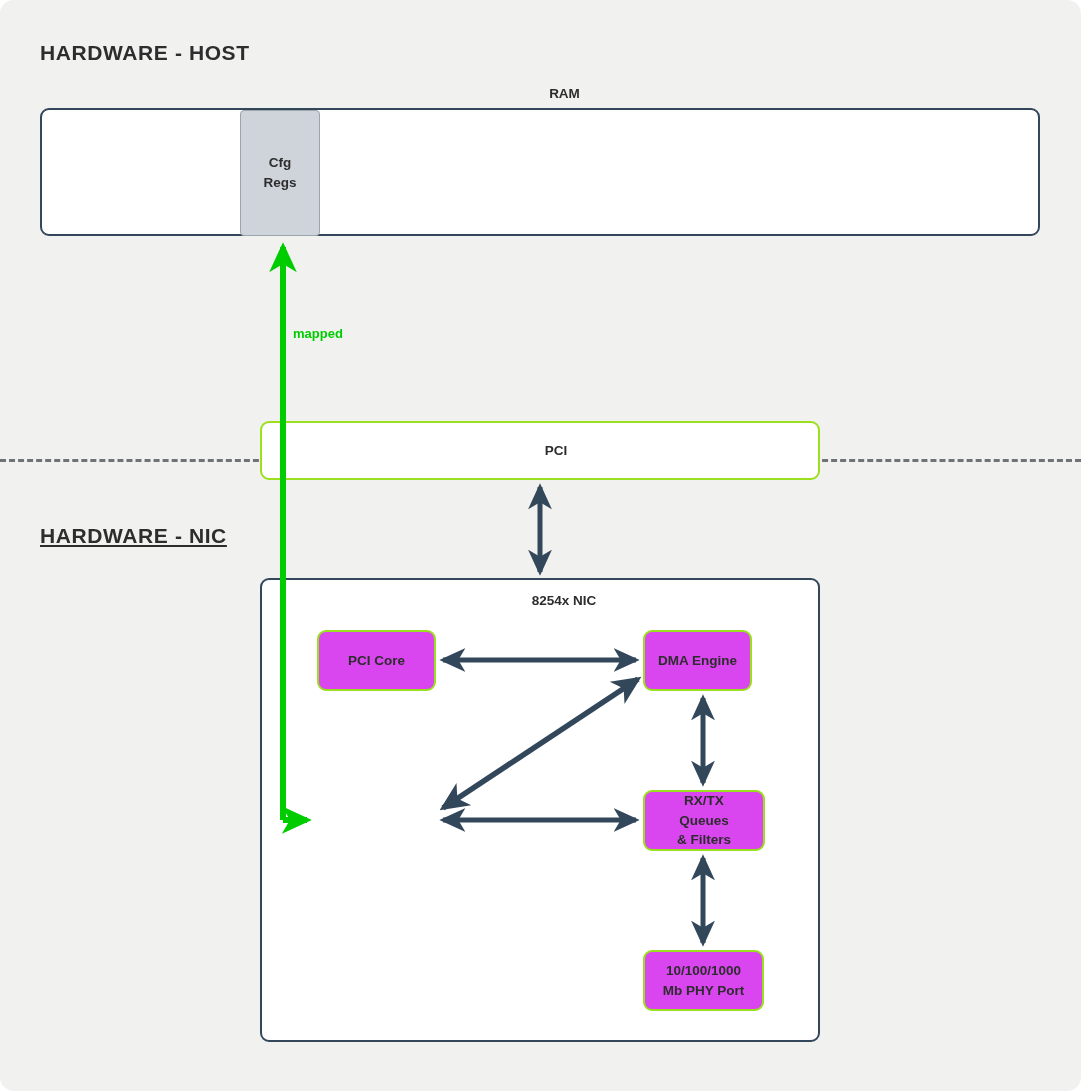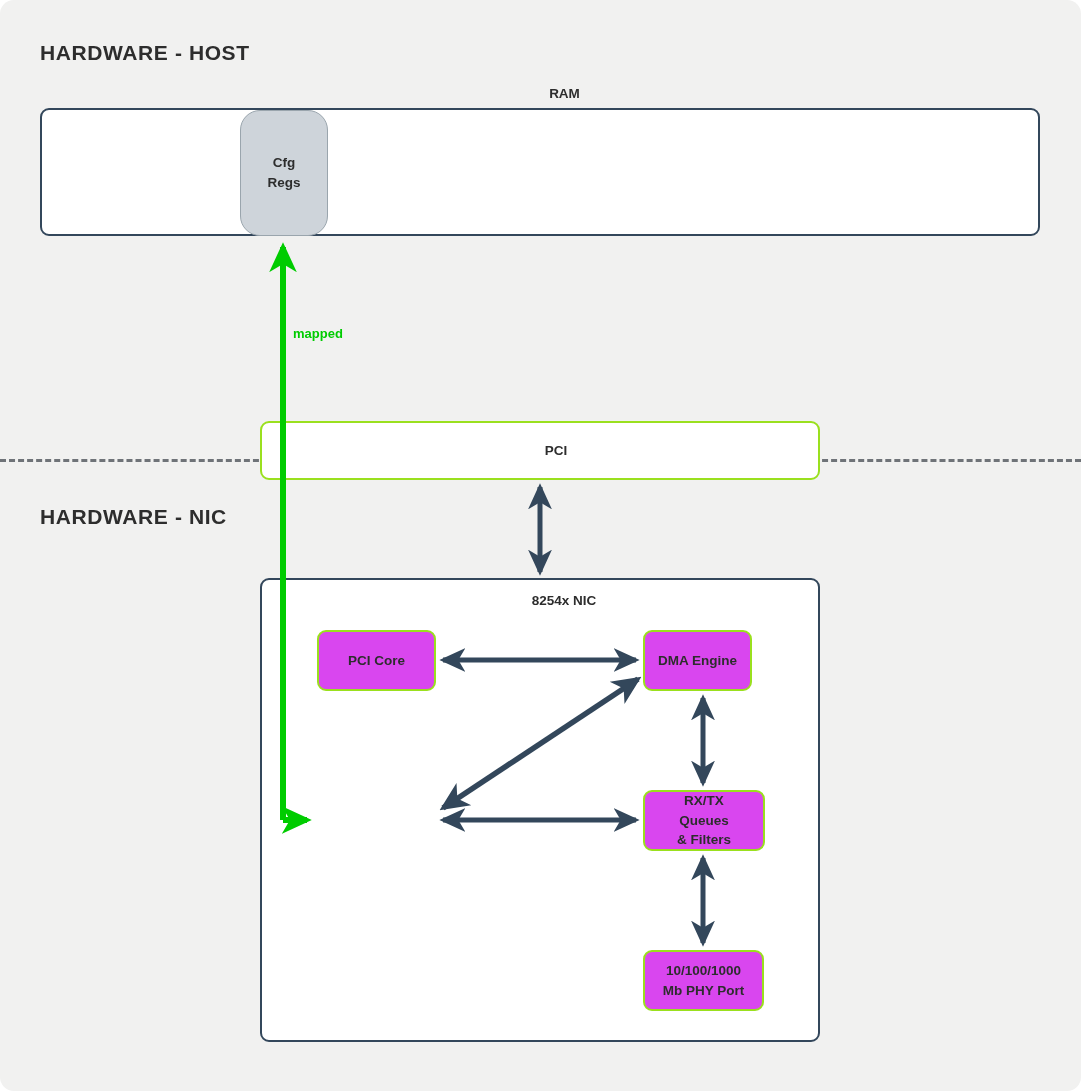--- a/index.html
+++ b/index.html
@@ -30,21 +30,21 @@
   
   .section-title {
     position: absolute;
     font-size: 21px;
     font-weight: bold;
     letter-spacing: 0.6px;
     color: #2d2d2d;
     white-space: nowrap;
   }
   #title-host { left: 40px; top: 41px; }
-  #title-nic  { left: 40px; top: 505px; }
+  #title-nic  { left: 40px; top: 524px; text-decoration: underline; }
 
   
   .caption {
     position: absolute;
     font-size: 13.5px;
     font-weight: bold;
     color: #2d2d2d;
     white-space: nowrap;
     text-align: center;
     padding-left: 24px;
@@ -58,24 +58,24 @@
     left: 40px; top: 108px;
     width: 1000px; height: 128px;
     background: #ffffff;
     border: 2px solid #33475b;
     border-radius: 9px;
     box-sizing: border-box;
   }
   #cfg-regs {
     position: absolute;
     left: 240px; top: 110px;
-    width: 88px; height: 126px;
+    width: 80px; height: 126px;
     background: #ced4da;
     border: 1.6px solid #9aa5ad;
-    border-radius: 20px;
+    border-radius: 4px;
     box-sizing: border-box;
     display: flex;
     align-items: center;
     justify-content: center;
   }
   #cfg-regs .lbl {
     font-size: 13.5px;
     font-weight: bold;
     color: #2d2d2d;
     text-align: center;

